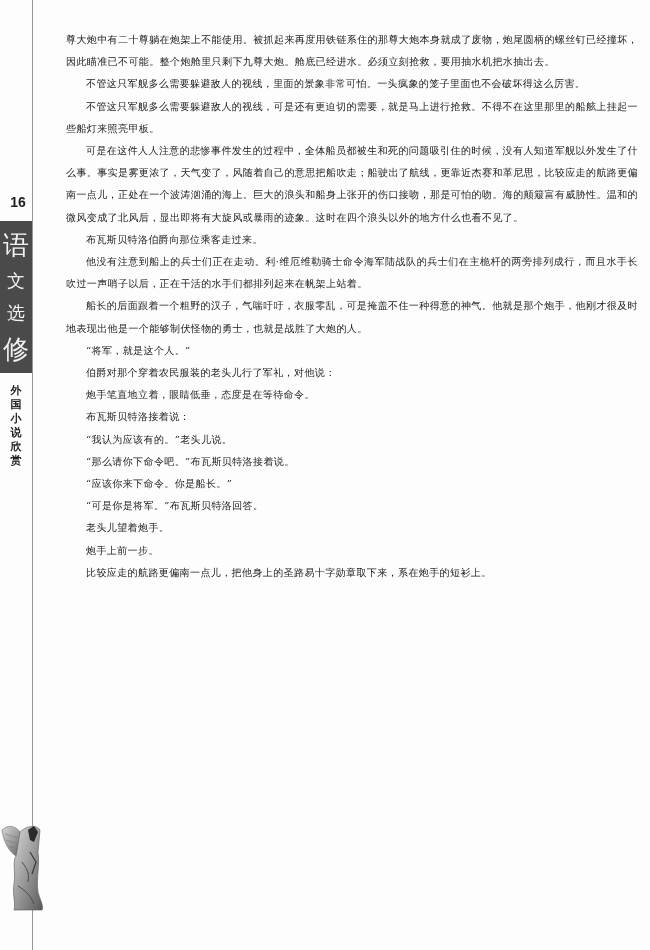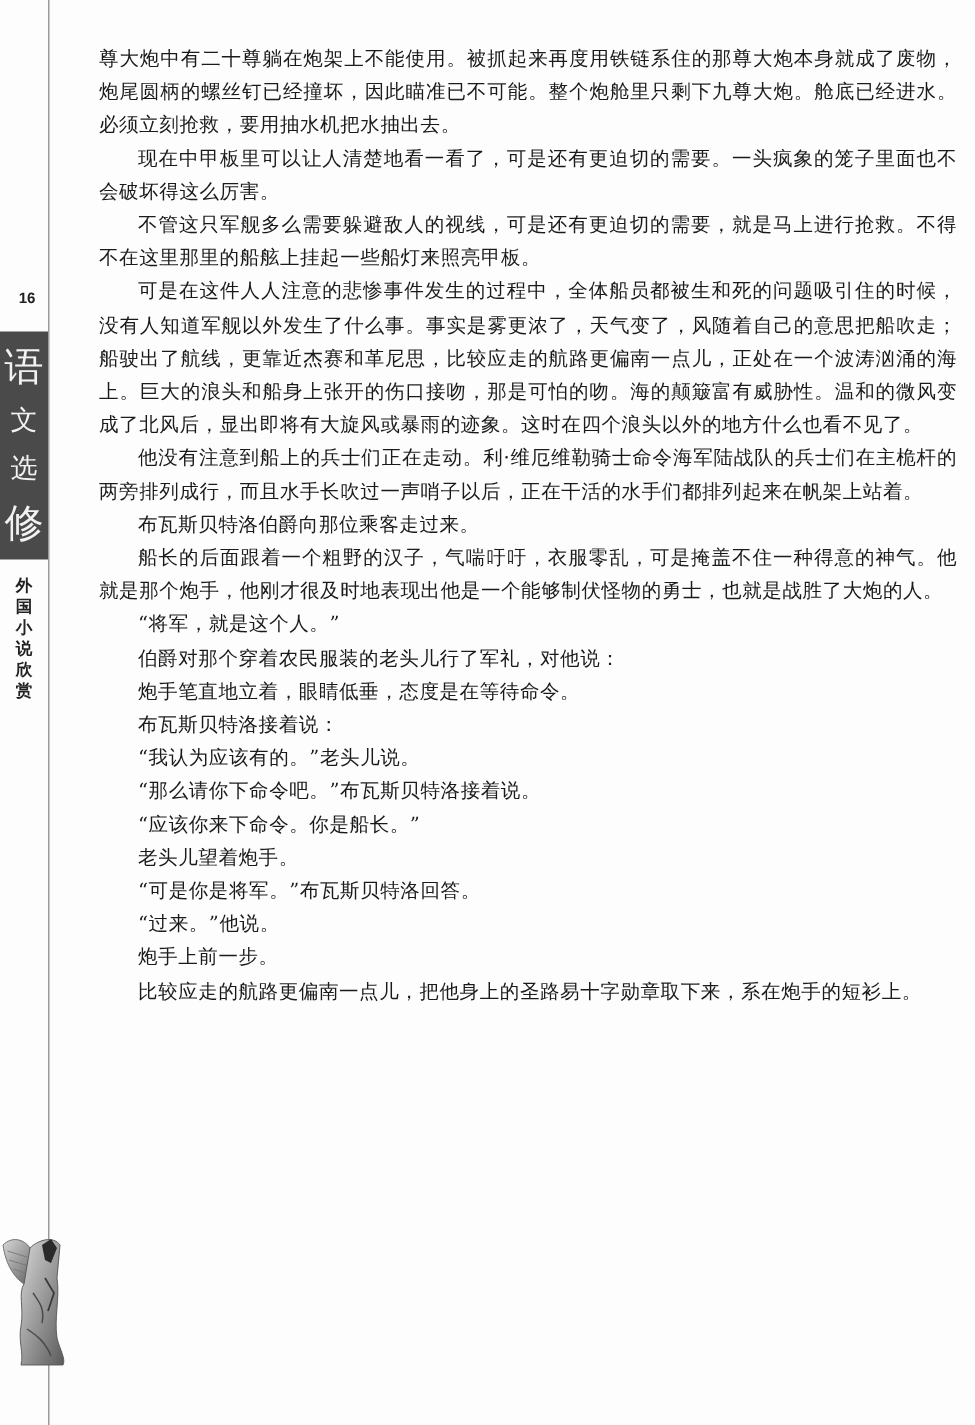--- a/index.html
+++ b/index.html
@@ -30,21 +30,21 @@
       height: 950px;
       background: #9a9a9a;
     }
     .page-number {
       position: absolute;
       left: 6px;
       top: 194px;
       width: 24px;
       text-align: center;
       font-family: "Liberation Sans", "DejaVu Sans", sans-serif;
-      font-size: 10px;
+      font-size: 14px;
       font-weight: bold;
       color: #222;
     }
     .series-block {
       position: absolute;
       left: 0;
       top: 221px;
       width: 32px;
       height: 152px;
       background: #4a4a4a;
@@ -87,21 +87,21 @@
       height: 90px;
     }
     .content {
       position: absolute;
       left: 66px;
       top: 29px;
       width: 572px;
     }
     .para {
       margin: 0;
-      font-size: 13px;
+      font-size: 10px;
       line-height: 22.2px;
       text-indent: 2em;
       text-align: justify;
       letter-spacing: 0.4px;
       color: #1a1a1a;
     }
     .para.noindent {
       text-indent: 0;
     }
   </style>
@@ -143,33 +143,32 @@
     <path d="M5 12 L18 16 M6 18 L19 22 M9 24 L20 28" stroke="#777" stroke-width="0.6" fill="none"></path>
 
     <path d="M20 10 C26 4, 36 2, 40 8 L38 30 C40 44, 36 56, 38 70 C40 78, 44 84, 42 88 L14 88 C16 80, 12 72, 14 62 C16 50, 12 40, 16 34 Z" fill="url(#stoneGrad)" stroke="#555" stroke-width="0.6"></path>
     <path d="M28 8 L34 4 L38 10 L34 20 L30 18 Z" fill="#2a2a2a"></path>
     <path d="M22 40 C26 46, 30 50, 28 60 M18 64 C24 68, 30 72, 34 82" stroke="#4a4a4a" stroke-width="1" fill="none"></path>
     <path d="M30 30 L36 40 L32 52" stroke="#3a3a3a" stroke-width="1.2" fill="none"></path>
   </svg>
 
   <div class="content">
     <p class="para noindent">尊大炮中有二十尊躺在炮架上不能使用。被抓起来再度用铁链系住的那尊大炮本身就成了废物，炮尾圆柄的螺丝钉已经撞坏，因此瞄准已不可能。整个炮舱里只剩下九尊大炮。舱底已经进水。必须立刻抢救，要用抽水机把水抽出去。</p>
-    <p class="para">现在中甲板里可以让人清楚地看一看了，可是还有更迫切的需要。一头疯象的笼子里面也不会破坏得这么厉害。</p>
+    <p class="para">不管这只军舰多么需要躲避敌人的视线，里面的景象非常可怕。一头疯象的笼子里面也不会破坏得这么厉害。</p>
     <p class="para">不管这只军舰多么需要躲避敌人的视线，可是还有更迫切的需要，就是马上进行抢救。不得不在这里那里的船舷上挂起一些船灯来照亮甲板。</p>
     <p class="para">可是在这件人人注意的悲惨事件发生的过程中，全体船员都被生和死的问题吸引住的时候，没有人知道军舰以外发生了什么事。事实是雾更浓了，天气变了，风随着自己的意思把船吹走；船驶出了航线，更靠近杰赛和革尼思，比较应走的航路更偏南一点儿，正处在一个波涛汹涌的海上。巨大的浪头和船身上张开的伤口接吻，那是可怕的吻。海的颠簸富有威胁性。温和的微风变成了北风后，显出即将有大旋风或暴雨的迹象。这时在四个浪头以外的地方什么也看不见了。</p>
+    <p class="para">布瓦斯贝特洛伯爵向那位乘客走过来。</p>
     <p class="para">他没有注意到船上的兵士们正在走动。利·维厄维勒骑士命令海军陆战队的兵士们在主桅杆的两旁排列成行，而且水手长吹过一声哨子以后，正在干活的水手们都排列起来在帆架上站着。</p>
-    <p class="para">布瓦斯贝特洛伯爵向那位乘客走过来。</p>
     <p class="para">船长的后面跟着一个粗野的汉子，气喘吁吁，衣服零乱，可是掩盖不住一种得意的神气。他就是那个炮手，他刚才很及时地表现出他是一个能够制伏怪物的勇士，也就是战胜了大炮的人。</p>
     <p class="para">“将军，就是这个人。”</p>
     <p class="para">伯爵对那个穿着农民服装的老头儿行了军礼，对他说：</p>
     <p class="para">炮手笔直地立着，眼睛低垂，态度是在等待命令。</p>
     <p class="para">布瓦斯贝特洛接着说：</p>
     <p class="para">“我认为应该有的。”老头儿说。</p>
     <p class="para">“那么请你下命令吧。”布瓦斯贝特洛接着说。</p>
     <p class="para">“应该你来下命令。你是船长。”</p>
+    <p class="para">“可是你是将军。”布瓦斯贝特洛回答。</p>
     <p class="para">老头儿望着炮手。</p>
-    <p class="para">“可是你是将军。”布瓦斯贝特洛回答。</p>
-    <p class="para">“过来。”他说。</p>
     <p class="para">炮手上前一步。</p>
     <p class="para">比较应走的航路更偏南一点儿，把他身上的圣路易十字勋章取下来，系在炮手的短衫上。</p>
   </div>
 
 </div>
 
 </body></html>

